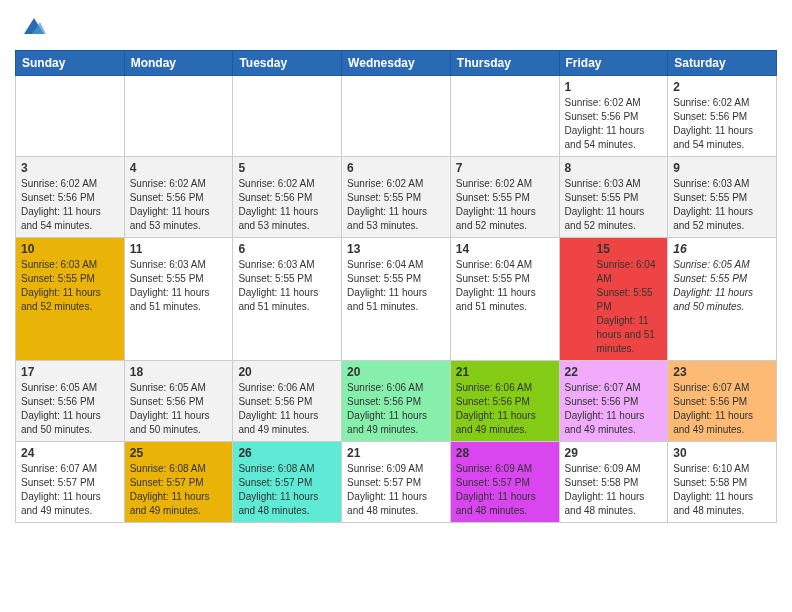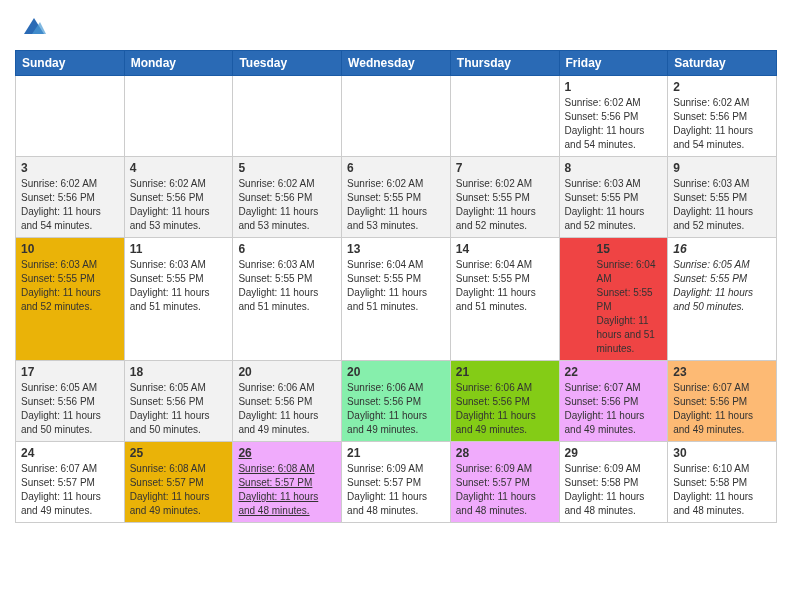--- a/index.html
+++ b/index.html
@@ -256,29 +256,29 @@
         </tr>
         <tr class="row-5">
           <td style="background: rgb(255, 255, 255);">
             <span class="day-number">24</span>
             <div class="day-info">Sunrise: 6:07 AM<br>Sunset: 5:57 PM<br>Daylight: 11 hours and 49 minutes.</div>
           </td>
           <td style="background: #eab308;">
             <span class="day-number">25</span>
             <div class="day-info">Sunrise: 6:08 AM<br>Sunset: 5:57 PM<br>Daylight: 11 hours and 49 minutes.</div>
           </td>
-          <td style="background: #f0abfc; text-decoration: underline;">
+          <td style="background: #5eead4;">
             <span class="day-number">26</span>
             <div class="day-info">Sunrise: 6:08 AM<br>Sunset: 5:57 PM<br>Daylight: 11 hours and 48 minutes.</div>
           </td>
           <td style="background: rgb(255, 255, 255);">
             <span class="day-number">21</span>
             <div class="day-info">Sunrise: 6:09 AM<br>Sunset: 5:57 PM<br>Daylight: 11 hours and 48 minutes.</div>
           </td>
-          <td style="background: #f0abfc; margin-top: 22px;">
+          <td style="background: #d946ef; margin-top: 22px;">
             <span class="day-number">28</span>
             <div class="day-info">Sunrise: 6:09 AM<br>Sunset: 5:57 PM<br>Daylight: 11 hours and 48 minutes.</div>
           </td>
           <td style="background: rgb(255, 255, 255);">
             <span class="day-number">29</span>
             <div class="day-info">Sunrise: 6:09 AM<br>Sunset: 5:58 PM<br>Daylight: 11 hours and 48 minutes.</div>
           </td>
           <td style="background: rgb(255, 255, 255);">
             <span class="day-number">30</span>
             <div class="day-info">Sunrise: 6:10 AM<br>Sunset: 5:58 PM<br>Daylight: 11 hours and 48 minutes.</div>

